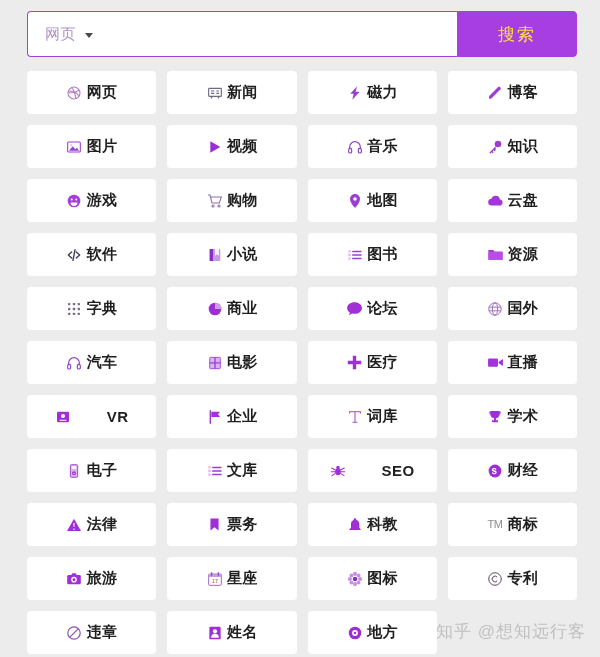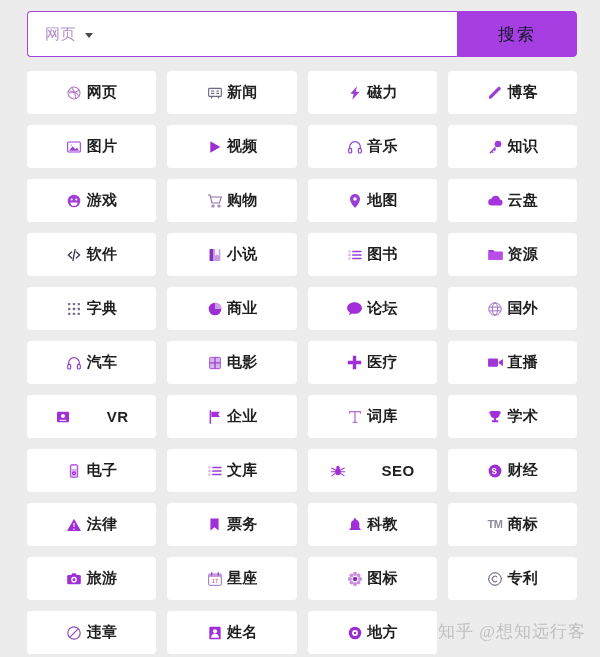--- a/index.html
+++ b/index.html
@@ -67,21 +67,21 @@
     height: 100%;
     padding: 0 8px;
     font-family: inherit;
   }
 
   .search-button {
     width: 120px;
     background: #a73ee2;
     border: 1px solid #a73ee2;
     border-radius: 0 4px 4px 0;
-    color: #0f172a;
+    color: #fde047;
     font-size: 17px;
     font-weight: 500;
     letter-spacing: 2px;
     cursor: pointer;
     display: flex;
     align-items: center;
     justify-content: center;
     font-family: inherit;
   }
 
@@ -125,37 +125,37 @@
     color: #1f1f1f;
     letter-spacing: 0.3px;
     white-space: nowrap;
   }
 
   .cell-label.latin { letter-spacing: 0.5px; margin-left: 31px; }
 
   
   .tm-icon {
     font-size: 11px;
-    font-weight: 700;
+    font-weight: 400;
     color: #8c8c9e;
     letter-spacing: -0.5px;
   }
 
   
   .watermark {
     position: absolute;
     right: 14px;
     bottom: 14px;
     font-size: 17px;
     color: #b9b9b9;
     opacity: 0.85;
     letter-spacing: 1px;
     pointer-events: none;
     white-space: nowrap;
-    font-family: Liberation Serif, serif;
+    font-family: Liberation Sans, sans-serif;
   }
 </style>
 </head>
 <body>
 
 <div class="search-wrap">
   <div class="search-field">
     <div class="category-select">
       <span class="category-label">网页</span>
       <span class="caret"></span>

